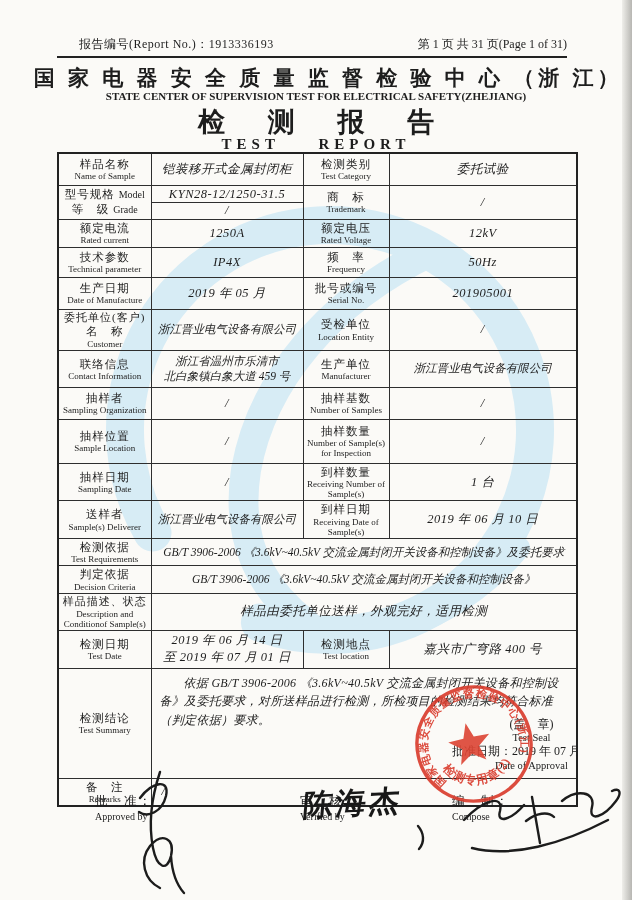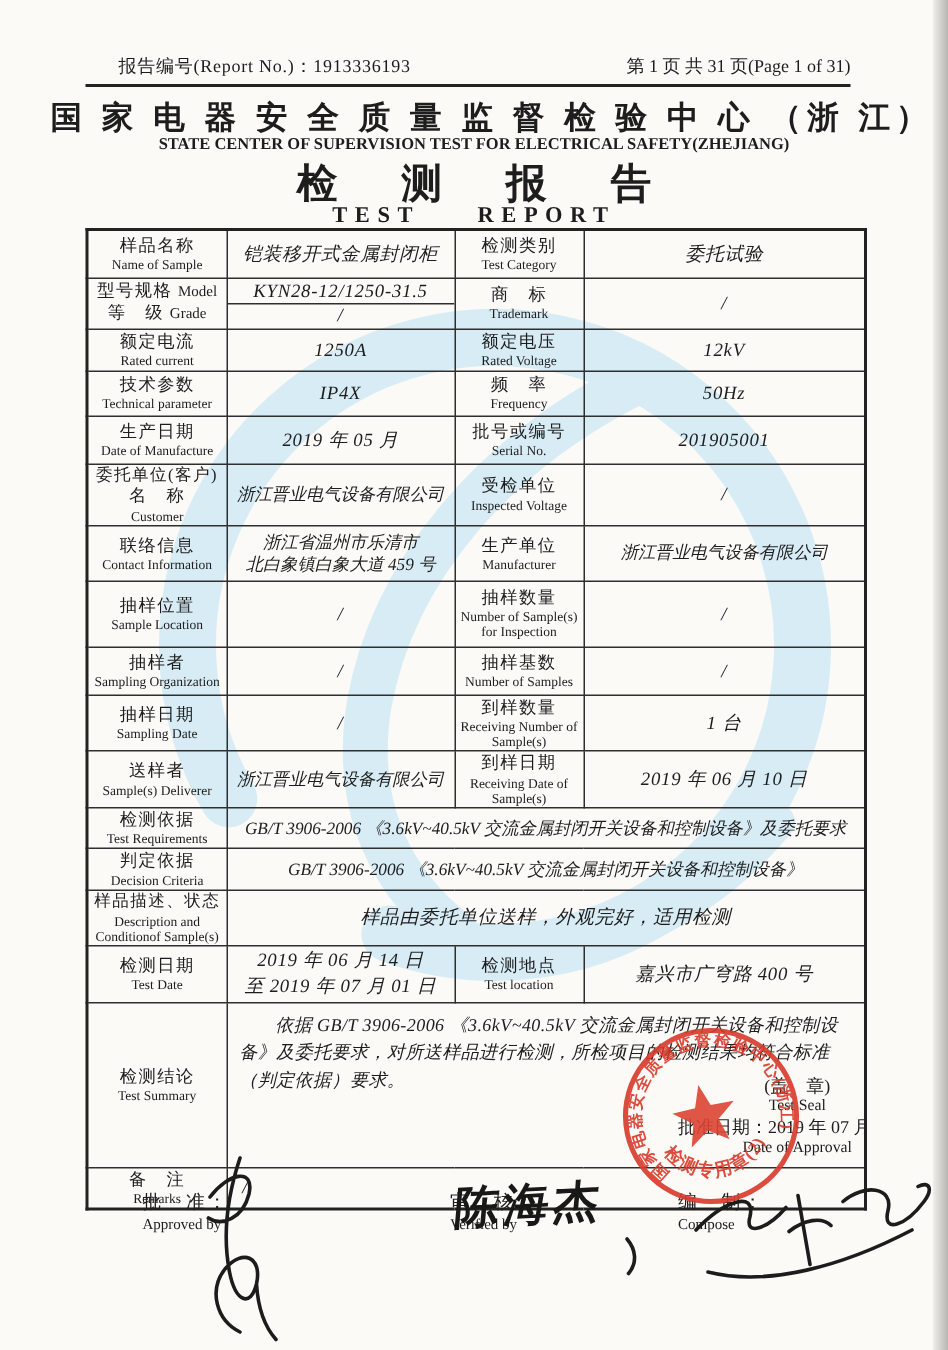--- a/index.html
+++ b/index.html
@@ -165,63 +165,63 @@
 
   <tr style="height:31px">
     <td>
       <div class="cn" style="font-size:11px">委托单位(客户)</div>
       <div class="cn">名　称</div>
       <div class="en nowrap">Customer</div>
     </td>
     <td class="val-s">浙江晋业电气设备有限公司</td>
     <td>
       <div class="cn">受检单位</div>
-      <div class="en nowrap">Inspected Voltage</div>
+      <div class="en nowrap">Location Entity</div>
     </td>
     <td class="val">/</td>
   </tr>
 
   <tr style="height:37px">
     <td>
       <div class="cn">联络信息</div>
       <div class="en nowrap">Contact Information</div>
     </td>
     <td>
       <div class="val-s">浙江省温州市乐清市</div>
       <div class="val-s">北白象镇白象大道 459 号</div>
     </td>
     <td>
       <div class="cn">生产单位</div>
       <div class="en nowrap">Manufacturer</div>
     </td>
     <td class="val-s">浙江晋业电气设备有限公司</td>
   </tr>
 
+  <tr style="height:32px">
+    <td>
+      <div class="cn">抽样者</div>
+      <div class="en nowrap">Sampling Organization</div>
+    </td>
+    <td class="val">/</td>
+    <td>
+      <div class="cn">抽样基数</div>
+      <div class="en">Number of Samples</div>
+    </td>
+    <td class="val">/</td>
+  </tr>
+
   <tr style="height:44px">
     <td>
       <div class="cn">抽样位置</div>
       <div class="en nowrap">Sample Location</div>
     </td>
     <td class="val">/</td>
     <td>
       <div class="cn">抽样数量</div>
       <div class="en">Number of Sample(s) for Inspection</div>
-    </td>
-    <td class="val">/</td>
-  </tr>
-
-  <tr style="height:32px">
-    <td>
-      <div class="cn">抽样者</div>
-      <div class="en nowrap">Sampling Organization</div>
-    </td>
-    <td class="val">/</td>
-    <td>
-      <div class="cn">抽样基数</div>
-      <div class="en">Number of Samples</div>
     </td>
     <td class="val">/</td>
   </tr>
 
   <tr style="height:37px">
     <td>
       <div class="cn">抽样日期</div>
       <div class="en nowrap">Sampling Date</div>
     </td>
     <td class="val">/</td>

